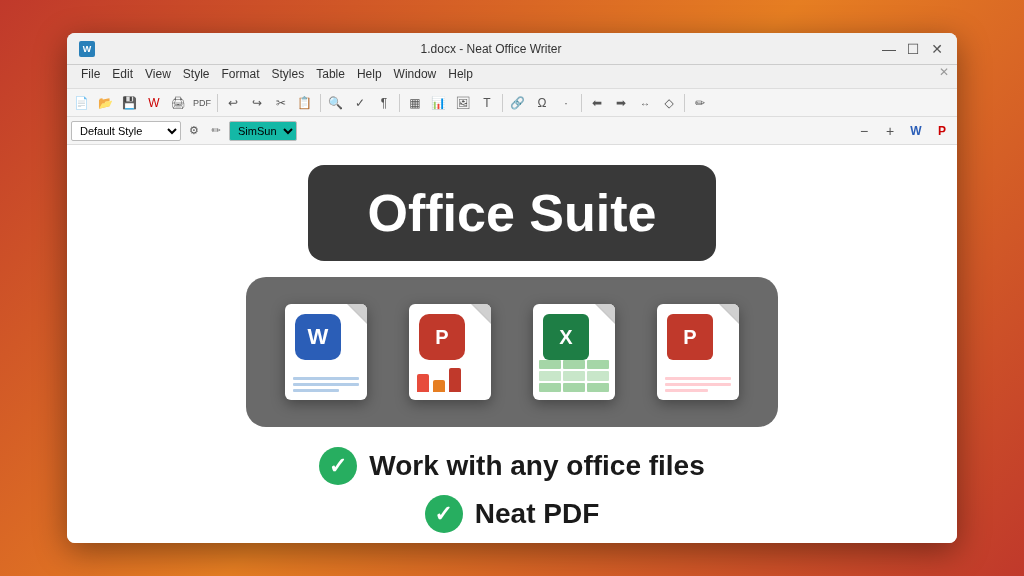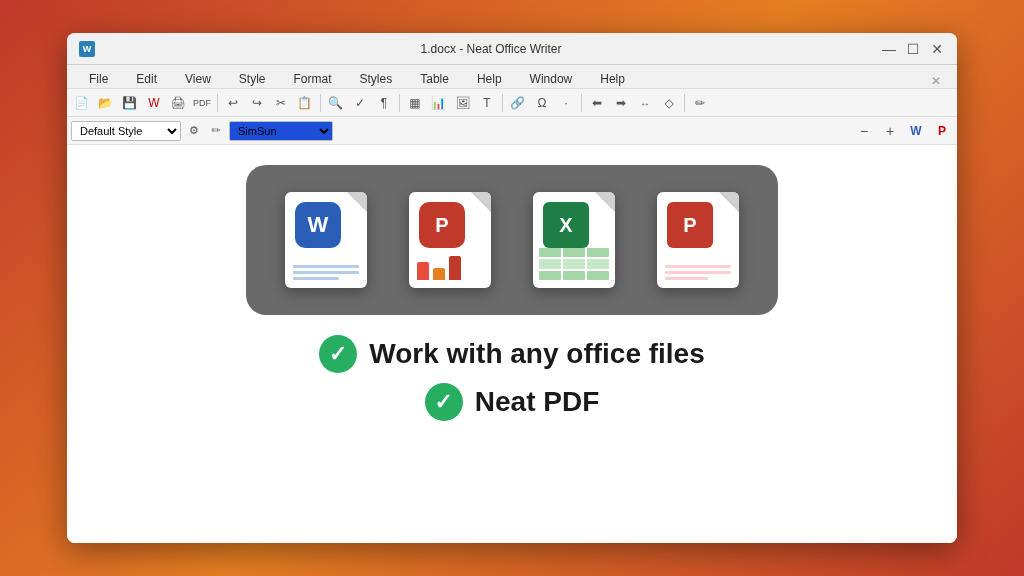--- a/index.html
+++ b/index.html
@@ -74,25 +74,25 @@
       cursor: pointer;
       background: none;
       border: none;
     }
 
     
     .menu-bar {
       background: #f0f0f0;
       height: 24px;
       display: flex;
-      align-items: flex-end;
-      padding: 0 16px;
+      align-items: flex-start;
+      padding: 0 8px;
       border-bottom: 1px solid #ddd;
       flex-shrink: 0;
-      gap: 16px;
+      gap: 0;
     }
 
     .menu-item {
       font-size: 12px;
       color: #333;
       padding: 2px 6px;
       cursor: pointer;
       border-radius: 3px;
     }
 
@@ -148,24 +148,24 @@
       background: white;
       border-radius: 2px;
       padding: 0 4px;
       width: 110px;
     }
 
     .font-select {
       height: 20px;
       font-size: 11px;
       border: 1px solid #bbb;
-      background: #1d4ed8;
+      background: #14b8a6;
       border-radius: 2px;
       padding: 0 4px;
-      width: 104px;
+      width: 68px;
     }
 
     .style-bar-icon {
       width: 18px;
       height: 18px;
       display: flex;
       align-items: center;
       justify-content: center;
       font-size: 11px;
       color: #555;
@@ -387,20 +387,23 @@
     </select>
     <div style="flex:1;"></div>
     <button class="toolbar-btn" style="font-size:14px;">−</button>
     <button class="toolbar-btn" style="font-size:14px;">+</button>
     <button class="toolbar-btn" style="color:#2b5eb7;font-weight:bold;">W</button>
     <button class="toolbar-btn" style="color:#c00;font-weight:bold;">P</button>
   </div>
 
   <div class="content-area">
 
+    <div class="office-suite-banner">
+      <div class="office-suite-title">Office Suite</div>
+    </div>
 
     <div class="app-icons-container">
 
       <div class="app-icon">
         <div class="doc-page" style="width:82px;height:96px;">
           <div style="position:absolute;top:0;right:0;width:0;height:0;border-style:solid;border-width:0 20px 20px 0;border-color:transparent #c8c8c8 transparent transparent;"></div>
           <div class="app-circle word-circle" style="position:absolute;top:10px;left:10px;">
             <span style="font-weight:900;font-size:22px;">W</span>
           </div>
           <div class="doc-lines" style="position:absolute;bottom:8px;left:8px;right:8px;">

